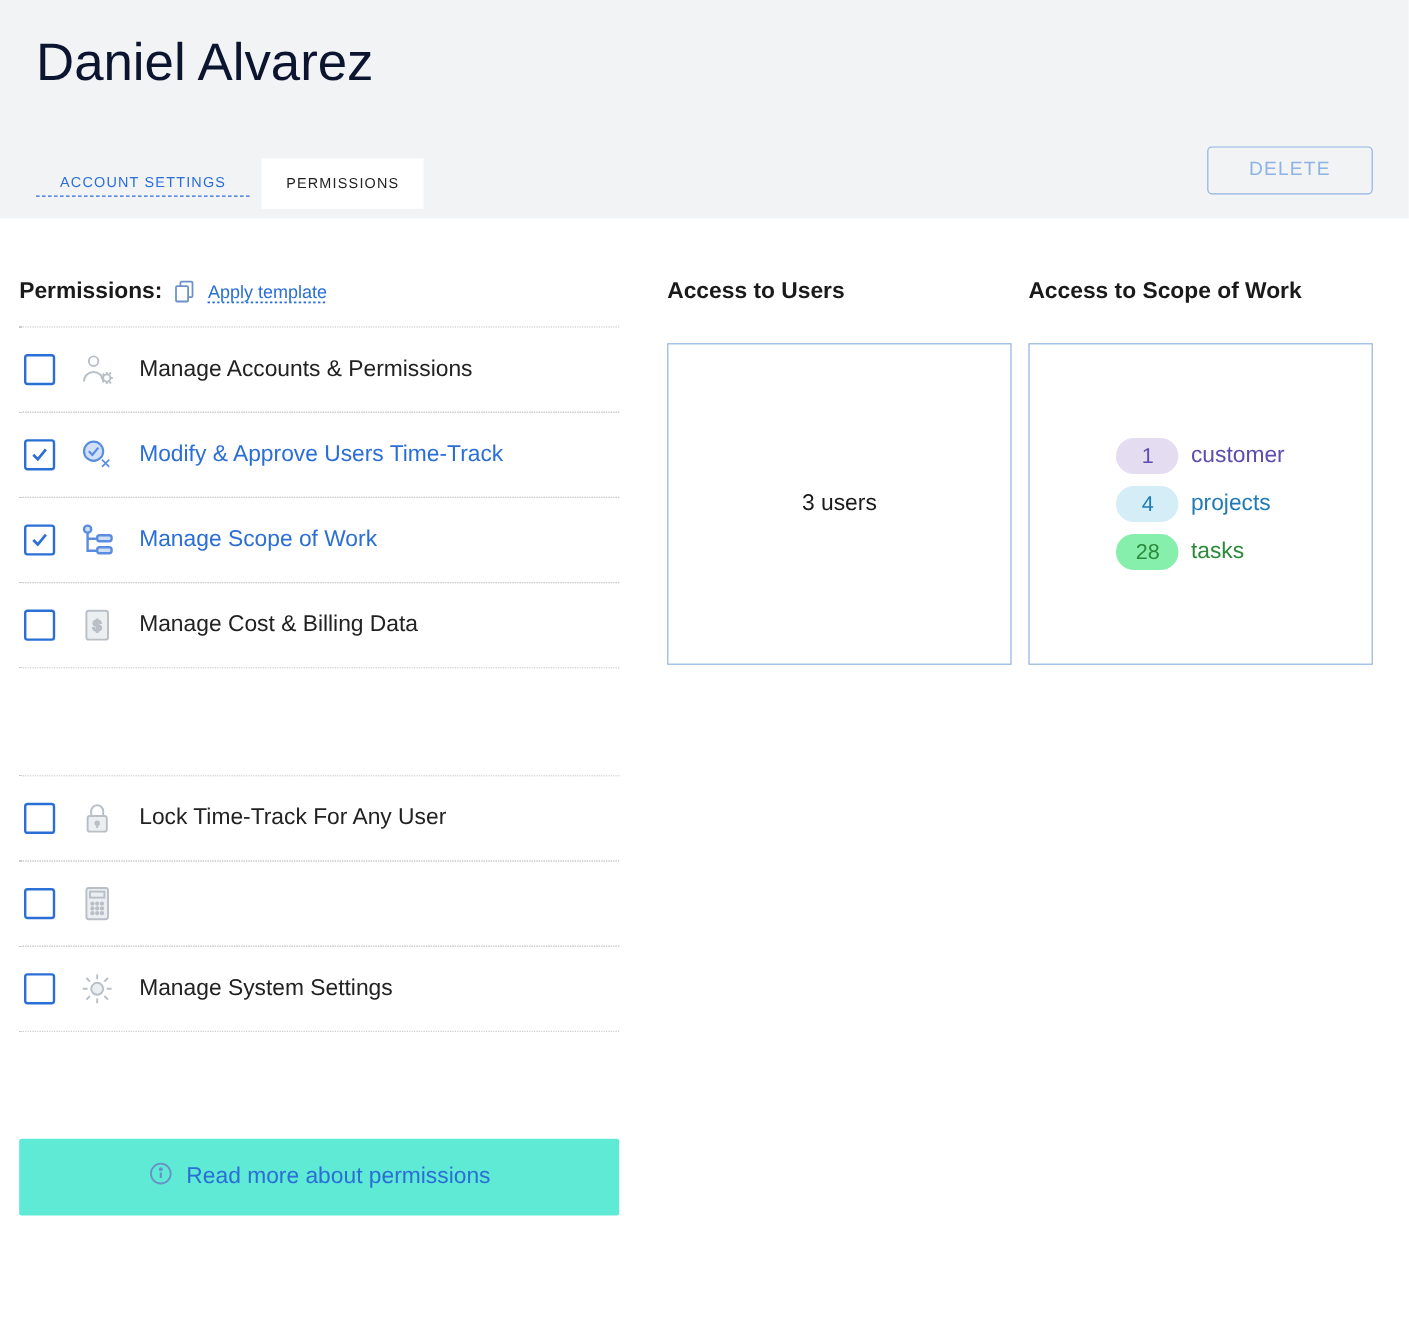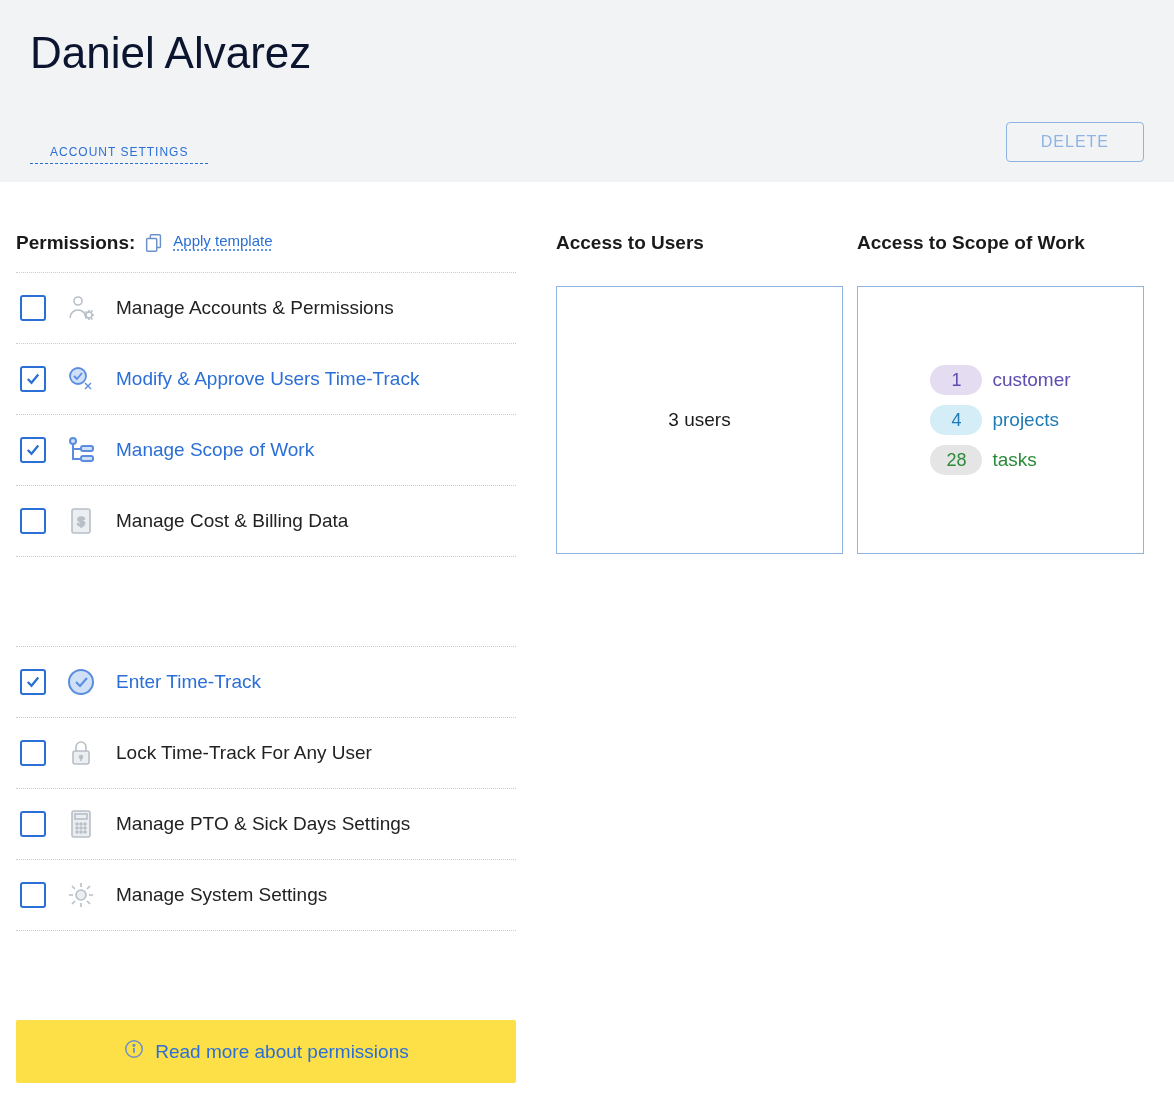--- a/index.html
+++ b/index.html
@@ -55,20 +55,21 @@
     margin-bottom: 20px;
   }
   .content {
     display: flex;
     padding: 50px 30px 30px 16px;
     gap: 40px;
   }
   .left { width: 500px; }
   .permissions-title-row {
     display: flex;
+    align-items: center;
     gap: 8px;
     font-size: 19px;
     margin-bottom: 18px;
   }
   .permissions-label { font-weight: 700; }
   .dup-icon { color: #6b91c9; display:flex; }
   .apply-template {
     color: #2b6fd6;
     text-decoration: underline dotted;
     text-underline-offset: 4px;
@@ -98,21 +99,21 @@
   .checkbox.checked svg { display:block; }
   .checkbox svg { display:none; color:#2b6fd6; }
   .perm-icon {
     width: 34px; height: 34px;
     display:flex; align-items:center; justify-content:center;
     flex-shrink:0;
   }
   .perm-label.active { color: #2b6fd6; }
   .perm-label { color: #222; }
   .read-more-bar {
-    background: #fde047;
+    background: #5eead4;
     display: flex;
     align-items: center;
     justify-content: center;
     gap: 10px;
     padding: 18px;
     font-size: 19px;
     color: #2b6fd6;
     cursor: pointer;
     border-radius: 2px;
   }
@@ -132,33 +133,34 @@
     font-size: 19px;
   }
   .scope-inner { display:flex; flex-direction:column; gap:10px; }
   .scope-row { display:flex; align-items:center; gap:10px; font-size:19px; }
   .pill {
     display:inline-flex; align-items:center; justify-content:center;
     min-width: 52px; height:30px; border-radius:15px; font-size:18px;
   }
   .pill.cust { background:#e4ddf2; color:#5d4db0; }
   .pill.proj { background:#d4edf6; color:#1e7bb5; }
-  .pill.task { background:#e5e5e5; color:#2c8a3a; }
+  .pill.task { background:#86efac; color:#2c8a3a; }
   .scope-row.cust { color:#5d4db0; }
   .scope-row.proj { color:#1e7bb5; }
   .scope-row.task { color:#2c8a3a; }
 </style>
 </head>
 <body>
 
 <div class="header-area">
   <h1 class="title">Daniel Alvarez</h1>
   <div class="header-row">
     <div class="tabs">
       <div class="tab inactive">ACCOUNT SETTINGS</div>
+      <div class="tab active">PERMISSIONS</div>
     </div>
     <button class="delete-btn">DELETE</button>
   </div>
 </div>
 
 <div class="content">
   <div class="left">
     <div class="permissions-title-row">
       <span class="permissions-label">Permissions:</span>
       <span class="dup-icon">
@@ -219,34 +221,20 @@
           <div class="perm-icon">
             <svg width="30" height="32" viewBox="0 0 30 32" fill="none" stroke="#b8bfc7" stroke-width="1.6">
               <rect x="6" y="4" width="18" height="24" rx="2" fill="#eceff2"></rect>
               <text x="15" y="21" text-anchor="middle" font-size="13" fill="#b8bfc7" font-family="Arial">$</text>
             </svg>
           </div>
           <span class="perm-label">Manage Cost &amp; Billing Data</span>
         </div>
       </div>
     <div class="perm-group" id="group2">
-        <div class="perm-item">
-          <div class="checkbox checked">
-            <svg width="18" height="18" viewBox="0 0 24 24" fill="none" stroke="currentColor" stroke-width="3">
-              <path d="M5 12l5 5 9-11"></path>
-            </svg>
-          </div>
-          <div class="perm-icon">
-            <svg width="32" height="32" viewBox="0 0 32 32" fill="none" stroke="#5a8de0" stroke-width="2">
-              <circle cx="16" cy="16" r="12" fill="#cfe0f7"></circle>
-              <path d="M11 16l4 4 7-8"></path>
-            </svg>
-          </div>
-          <span class="perm-label active">Enter Time-Track</span>
-        </div>
         <div class="perm-item">
           <div class="checkbox"></div>
           <div class="perm-icon">
             <svg width="30" height="32" viewBox="0 0 30 32" fill="none" stroke="#b8bfc7" stroke-width="1.6">
               <rect x="7" y="14" width="16" height="13" rx="2" fill="#eceff2"></rect>
               <path d="M10 14v-4a5 5 0 0 1 10 0v4"></path>
               <circle cx="15" cy="20" r="1.5" fill="#b8bfc7"></circle>
               <line x1="15" y1="21" x2="15" y2="24"></line>
             </svg>
           </div>
@@ -262,21 +250,20 @@
               <circle cx="14" cy="16" r="1" fill="#b8bfc7"></circle>
               <circle cx="18" cy="16" r="1" fill="#b8bfc7"></circle>
               <circle cx="10" cy="20" r="1" fill="#b8bfc7"></circle>
               <circle cx="14" cy="20" r="1" fill="#b8bfc7"></circle>
               <circle cx="18" cy="20" r="1" fill="#b8bfc7"></circle>
               <circle cx="10" cy="24" r="1" fill="#b8bfc7"></circle>
               <circle cx="14" cy="24" r="1" fill="#b8bfc7"></circle>
               <circle cx="18" cy="24" r="1" fill="#b8bfc7"></circle>
             </svg>
           </div>
-          <span class="perm-label">Manage PTO &amp; Sick Days Settings</span>
         </div>
         <div class="perm-item">
           <div class="checkbox"></div>
           <div class="perm-icon">
             <svg width="32" height="32" viewBox="0 0 32 32" fill="none" stroke="#b8bfc7" stroke-width="1.6">
               <circle cx="16" cy="16" r="5" fill="#eceff2"></circle>
               <path d="M16 4v4M16 24v4M4 16h4M24 16h4M7 7l3 3M22 22l3 3M7 25l3-3M22 10l3-3"></path>
             </svg>
           </div>
           <span class="perm-label">Manage System Settings</span>

